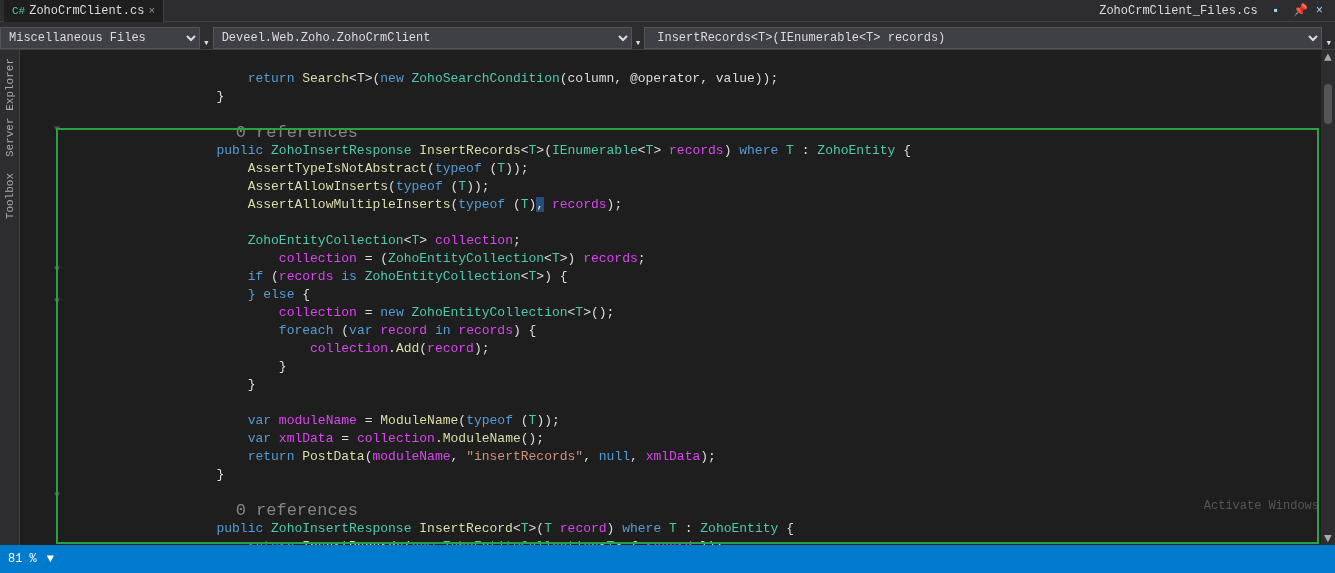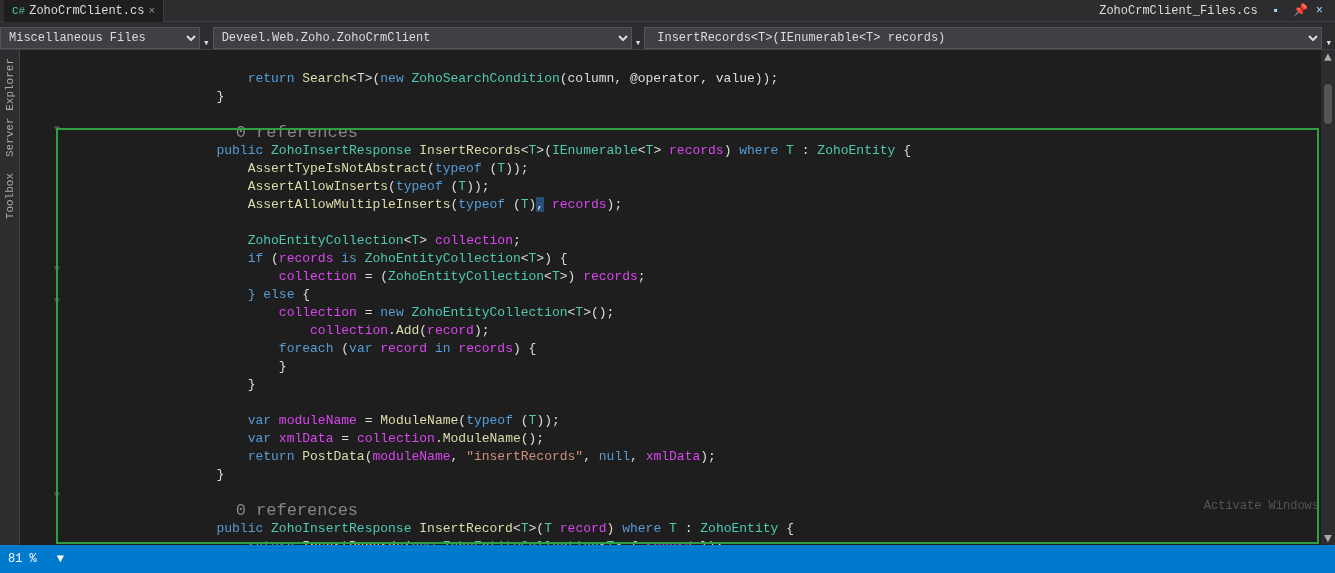--- a/index.html
+++ b/index.html
@@ -179,21 +179,21 @@
       align-items: center;
     }
 
     
     .bottom-bar {
       display: flex;
       align-items: center;
       background: #007acc;
       height: 28px;
       padding: 0 8px;
-      gap: 20px;
+      gap: 10px;
       position: absolute;
       bottom: 0;
       left: 0;
       right: 0;
     }
     .bottom-bar-item {
       color: white;
       font-size: 12px;
     }
 
@@ -384,41 +384,41 @@
           <span class="kw">            </span><span class="method">AssertAllowMultipleInserts</span><span class="punct">(</span><span class="kw">typeof</span> <span class="punct">(</span><span class="type">T</span><span class="punct">)</span><span style="background:#264f78;">,</span> <span class="param">records</span><span class="punct">);</span>
         </div>
 
         <div class="code-line">&nbsp;</div>
 
         <div class="code-line">
           <span class="kw">            </span><span class="type">ZohoEntityCollection</span><span class="punct">&lt;</span><span class="type">T</span><span class="punct">&gt;</span> <span class="param">collection</span><span class="punct">;</span>
         </div>
 
         <div class="code-line">
+          <span class="kw">                </span><span class="param">collection</span> <span class="punct">= (</span><span class="type">ZohoEntityCollection</span><span class="punct">&lt;</span><span class="type">T</span><span class="punct">&gt;)</span> <span class="param">records</span><span class="punct">;</span>
+        </div>
+
+        <div class="code-line">
           <span class="kw">            if</span> <span class="punct">(</span><span class="param">records</span> <span class="kw">is</span> <span class="type">ZohoEntityCollection</span><span class="punct">&lt;</span><span class="type">T</span><span class="punct">&gt;) {</span>
         </div>
 
         <div class="code-line">
-          <span class="kw">                </span><span class="param">collection</span> <span class="punct">= (</span><span class="type">ZohoEntityCollection</span><span class="punct">&lt;</span><span class="type">T</span><span class="punct">&gt;)</span> <span class="param">records</span><span class="punct">;</span>
-        </div>
-
-        <div class="code-line">
           <span class="kw">            } else</span> <span class="punct">{</span>
         </div>
 
         <div class="code-line">
           <span class="kw">                </span><span class="param">collection</span> <span class="punct">=</span> <span class="kw">new</span> <span class="type">ZohoEntityCollection</span><span class="punct">&lt;</span><span class="type">T</span><span class="punct">&gt;();</span>
         </div>
 
         <div class="code-line">
+          <span class="kw">                foreach</span> <span class="punct">(</span><span class="kw">var</span> <span class="param">record</span> <span class="kw">in</span> <span class="param">records</span><span class="punct">) {</span>
+        </div>
+
+        <div class="code-line">
           <span class="kw">                    </span><span class="param">collection</span><span class="punct">.</span><span class="method">Add</span><span class="punct">(</span><span class="param">record</span><span class="punct">);</span>
-        </div>
-
-        <div class="code-line">
-          <span class="kw">                foreach</span> <span class="punct">(</span><span class="kw">var</span> <span class="param">record</span> <span class="kw">in</span> <span class="param">records</span><span class="punct">) {</span>
         </div>
 
         <div class="code-line">
           <span class="punct">                }</span>
         </div>
 
         <div class="code-line">
           <span class="punct">            }</span>
         </div>
 

